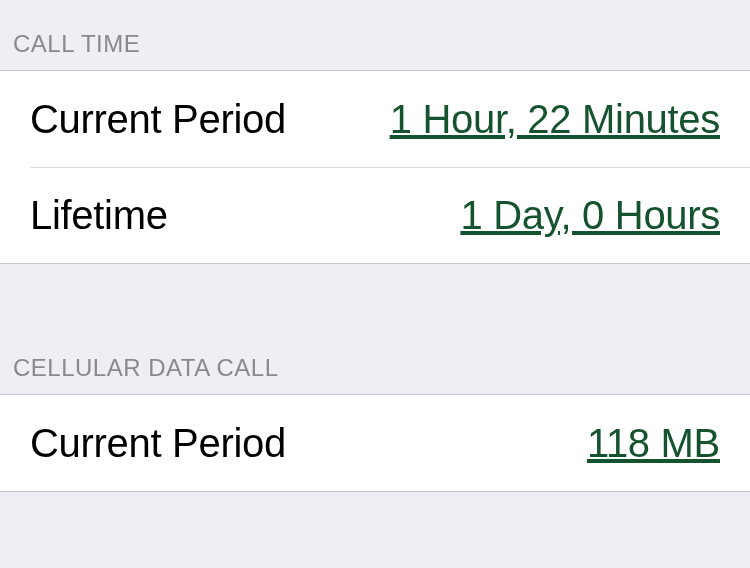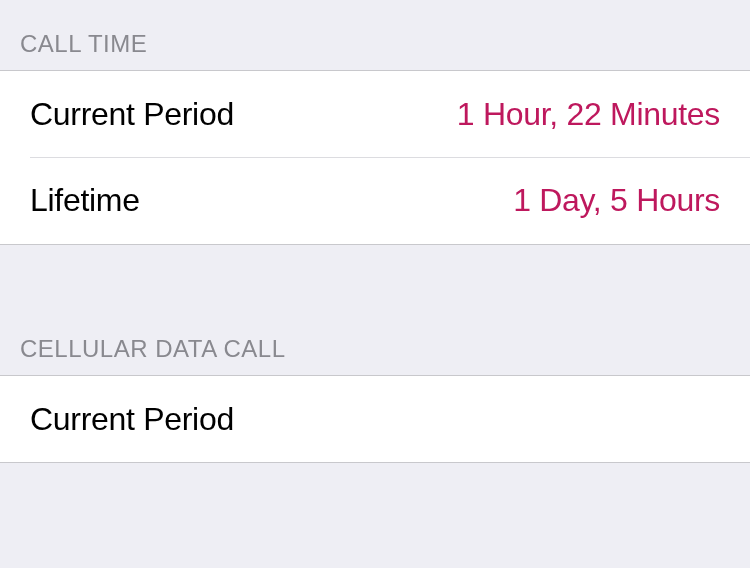--- a/index.html
+++ b/index.html
@@ -8,83 +8,85 @@
       box-sizing: border-box;
     }
     body {
       font-family: -apple-system, 'Helvetica Neue', Helvetica, Arial, sans-serif;
       background-color: #eeeef4;
       width: 750px;
       height: 568px;
       overflow: hidden;
     }
     .section-header {
-      padding: 35px 30px 12px 20px;
+      padding: 35px 30px 12px 13px;
       font-size: 24px;
       color: #89898f;
       letter-spacing: 0.5px;
       font-weight: 400;
     }
     .section-header.first {
       padding-top: 30px;
     }
     .section-group {
       background-color: #ffffff;
       border-top: 1px solid #c8c8cc;
       border-bottom: 1px solid #c8c8cc;
     }
     .row {
       display: flex;
       justify-content: space-between;
       align-items: center;
       padding: 24px 30px;
-      font-size: 32px;
+      font-size: 40px;
       line-height: 1.2;
     }
     .row + .row {
       position: relative;
     }
     .row + .row::before {
       content: '';
       position: absolute;
       top: 0;
       left: 30px;
       right: 0;
       height: 1px;
       background-color: #dcdce0;
     }
     .row-label {
       color: #000000;
       font-weight: 400;
       letter-spacing: -0.3px;
     }
     .row-value {
-      color: #be185d;
+      color: #14532d;
       font-weight: 400;
       letter-spacing: -0.3px;
+      text-decoration: underline;
     }
     .section-spacer {
       height: 55px;
     }
   </style>
 </head>
 <body>
 
 <div class="section-header first">CALL TIME</div>
 <div class="section-group">
   <div class="row">
     <span class="row-label">Current Period</span>
     <span class="row-value">1 Hour, 22 Minutes</span>
   </div>
   <div class="row">
     <span class="row-label">Lifetime</span>
-    <span class="row-value">1 Day, 5 Hours</span>
+    <span class="row-value">1 Day, 0 Hours</span>
   </div>
 </div>
 
 <div class="section-spacer"></div>
 
 <div class="section-header">CELLULAR DATA CALL</div>
 <div class="section-group">
   <div class="row">
     <span class="row-label">Current Period</span>
+    <span class="row-value">118 MB</span>
   </div>
 </div>
 
 </body></html>

